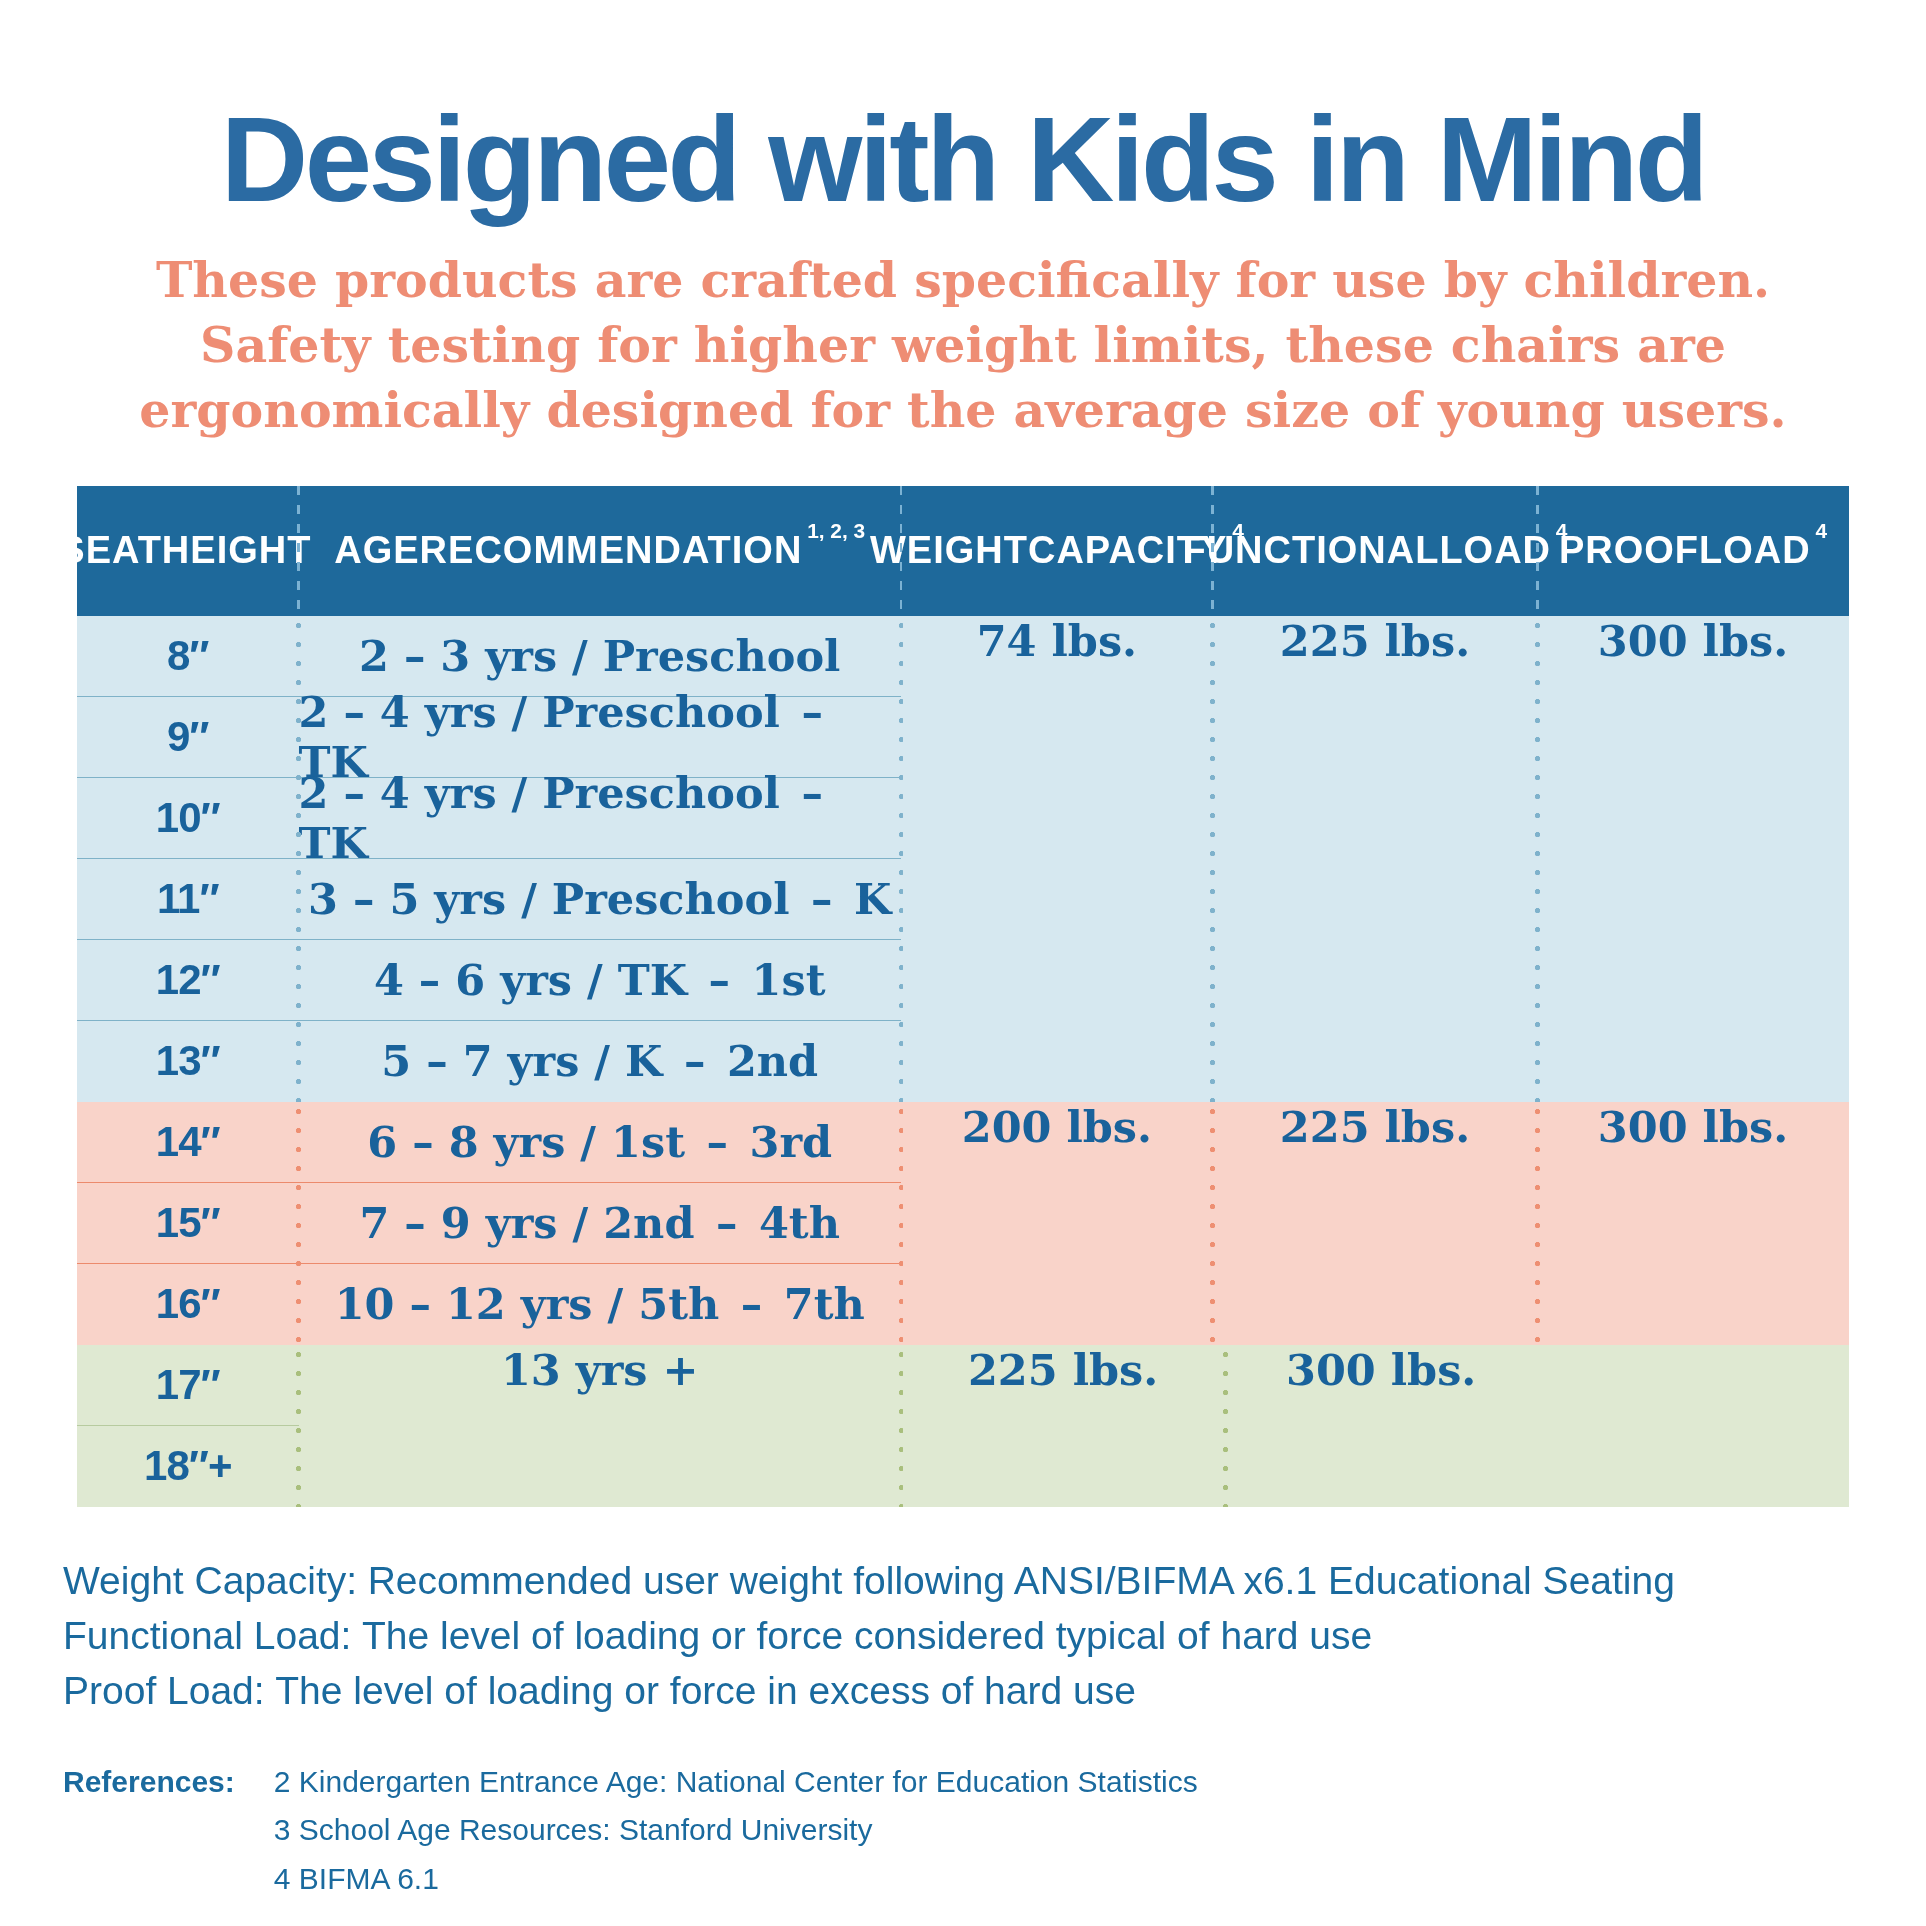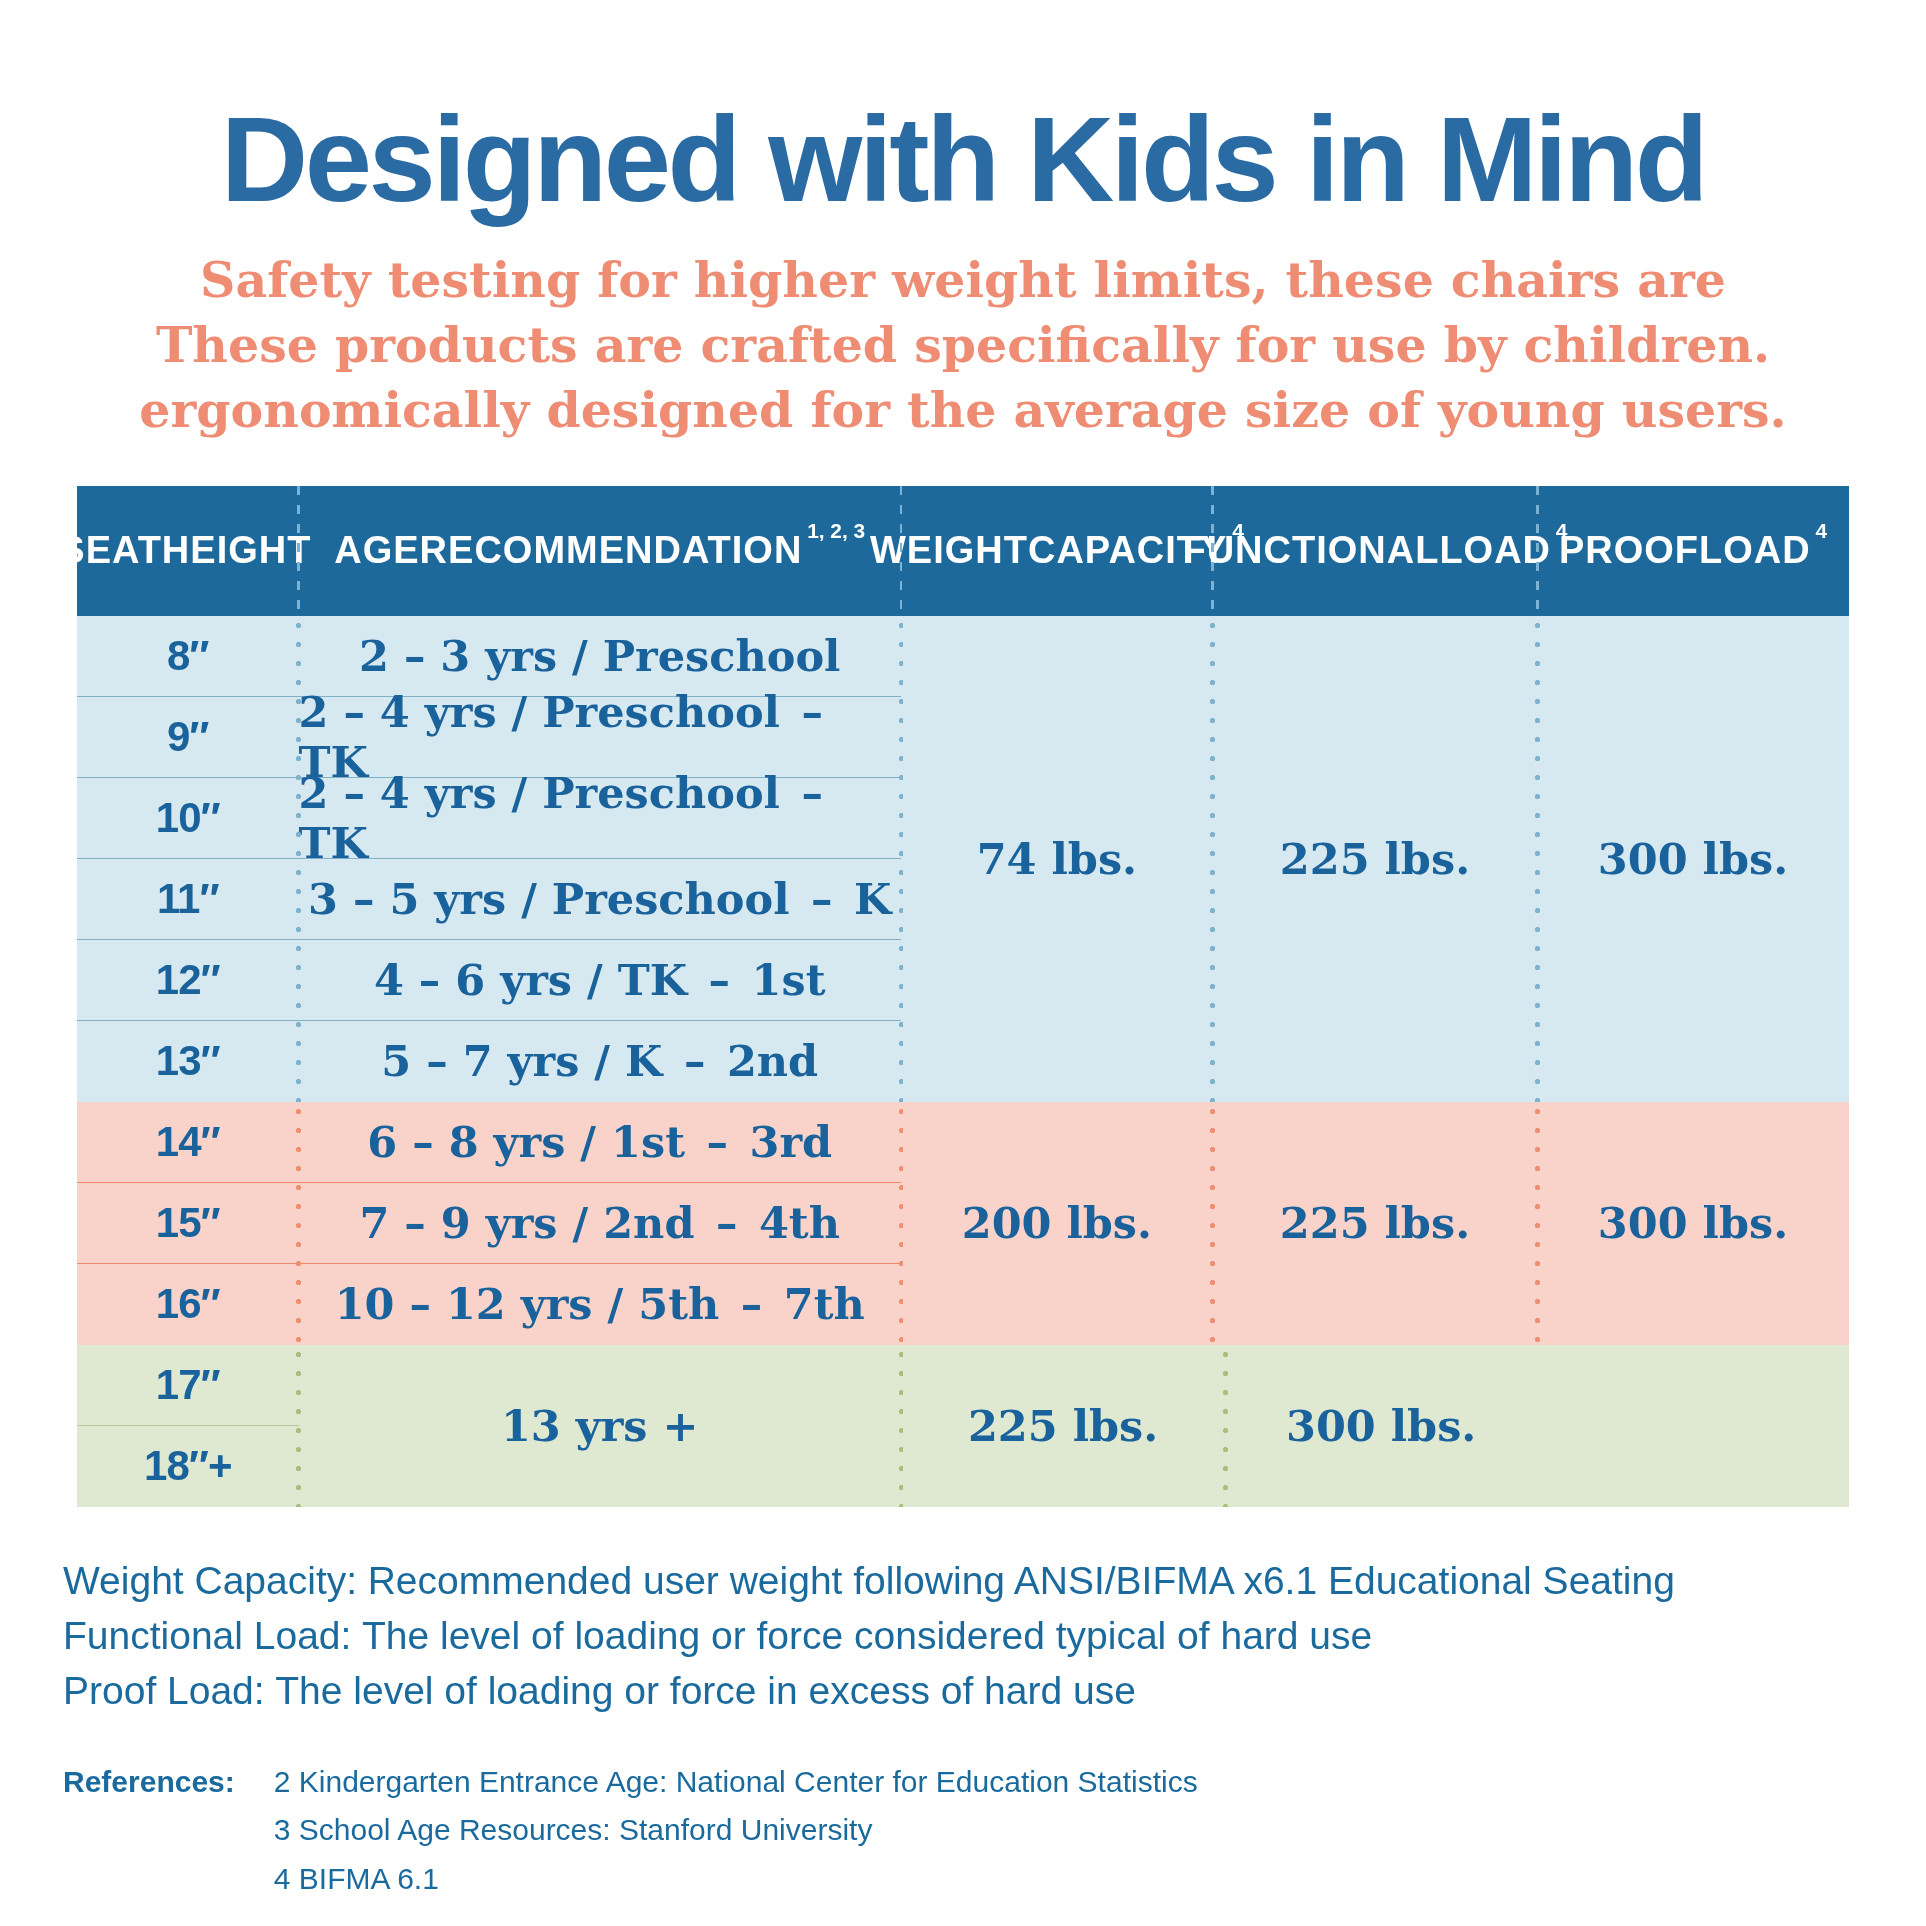--- a/index.html
+++ b/index.html
@@ -35,21 +35,21 @@
   .cell{
     height:81px;box-sizing:border-box;display:flex;align-items:center;justify-content:center;
     border-bottom:1.4px solid var(--line);
   }
   .cell:last-child{border-bottom:none;}
   .seat{
     font-weight:700;font-size:42px;color:var(--text_blue,#19629b);
     font-family:"Liberation Sans",sans-serif;letter-spacing:-1px;
   }
   .serif{font-family:"DejaVu Serif",serif;font-weight:700;font-size:43px;color:var(--text_blue,#19629b);}
-  .col-merged{display:flex;align-items:center;justify-content:center;}
+  .col-merged{display:flex;align-items:center;justify-content:flex-start;}
   
   .vsep::before{
     content:"";position:absolute;left:-2.4px;top:0;bottom:0;width:4.8px;
     background-image:radial-gradient(circle at 2.4px 9.6px, var(--dot) 2.4px, transparent 2.9px);
     background-size:4.8px 19px;background-repeat:repeat-y;
   }
   
   .thead .vsep::before{
     left:-1.4px;width:2.9px;
     background-image:linear-gradient(to bottom, var(--dash_header,#7cb2d3) 0 8.7px, transparent 8.7px 19px);
@@ -64,22 +64,22 @@
   .ref-item{}
 </style>
 </head>
 <body>
 
 <div class="page">
 
   <div class="title">Designed with Kids in Mind</div>
 
   <div class="subtitle">
+    <div>These products are crafted specifically for use by children.</div>
     <div>Safety testing for higher weight limits, these chairs are</div>
-    <div>These products are crafted specifically for use by children.</div>
     <div>ergonomically designed for the average size of young users.</div>
   </div>
 
   <div class="ctable">
 
     <div class="thead">
       <div class="th w1">
         <div>SEAT</div>
         <div><span>HEIGHT</span><sup class="th-sup"></sup></div>
       </div>

